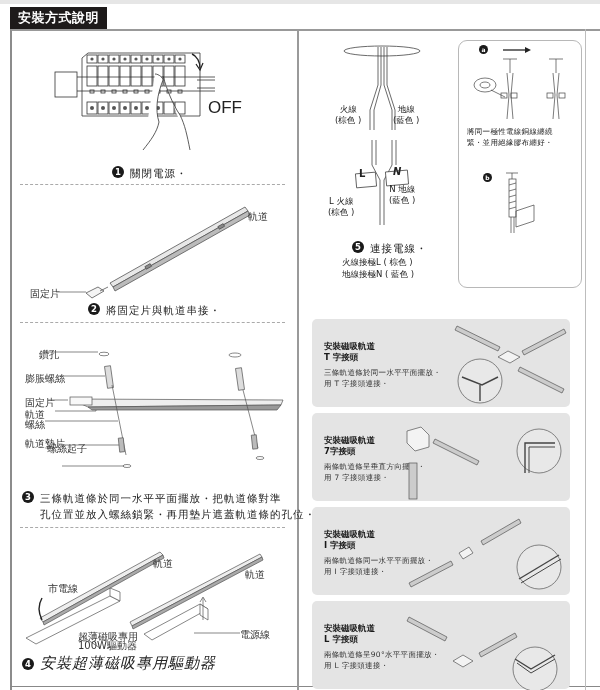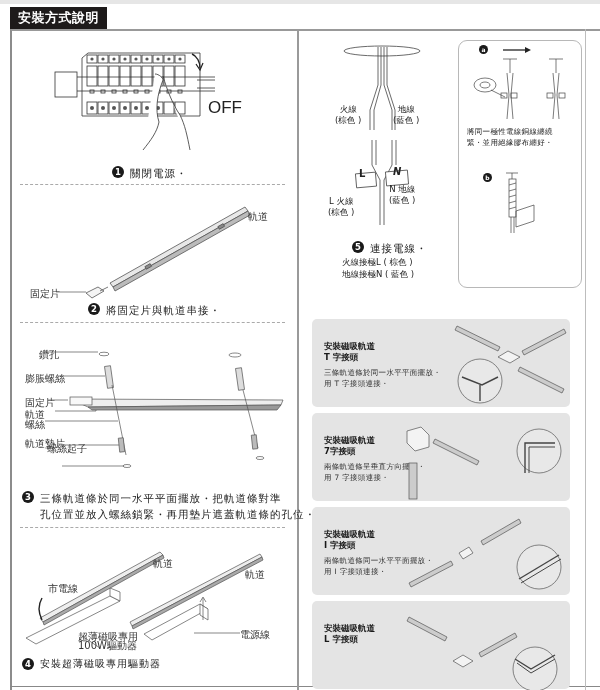--- a/index.html
+++ b/index.html
@@ -220,21 +220,21 @@
   <div class="lbl" style="left:153px;top:557px;">軌道</div>
   <div class="lbl" style="left:245px;top:568px;">軌道</div>
   <div class="lbl" style="left:48px;top:582px;">市電線</div>
   <div class="lbl" style="left:78px;top:632px;line-height:9px;">
     <div>超薄磁吸專用</div>
     <div>100W驅動器</div>
   </div>
   <div class="lbl" style="left:240px;top:628px;">電源線</div>
   <div class="step-caption" style="left:22px;top:657px;">
     <span class="num">4</span>
-    <span class="cap-lines" style="line-height:13px;font-size:10px;">
+    <span class="cap-lines" style="line-height:13px;font-size:15px;font-style:italic;">
       <span style="display:block">安裝超薄磁吸專用驅動器</span>
     </span>
   </div>
 </div>
 
 <div>
   <svg style="left:340px;top:45px;" width="100" height="180" viewBox="0 0 100 180">
     <g fill="none" stroke="#444" stroke-width="0.8">
       <ellipse cx="42" cy="6" rx="38" ry="5" fill="#fff"></ellipse>
       <path d="M38 2 L38 40 L30 65 L30 85"></path>
@@ -386,20 +386,24 @@
         <path d="M114 72 L154 48" stroke="#444" stroke-width="1"></path>
     </g>
   </svg>
 </div>
 
 <div class="conn-card" style="top:601px;">
   <div class="conn-title">
     <div>安裝磁吸軌道</div>
     <div>L 字接頭</div>
   </div>
+  <div class="conn-desc">
+    <div>兩條軌道條呈90°水平平面擺放・</div>
+    <div>用 L 字接頭連接・</div>
+  </div>
   <svg style="left:95px;top:10px;" width="160" height="78" viewBox="0 0 160 78">
     <g fill="none" stroke="#555" stroke-width="0.7">
       <path d="M2 6 L40 26 L38 30 L0 10 Z" fill="#ccc"></path>
       <path d="M46 50 L56 44 L66 50 L56 56 Z" fill="#f3f3f3"></path>
       <path d="M72 42 L108 22 L110 26 L74 46 Z" fill="#ccc"></path>
       <circle cx="128" cy="58" r="22" fill="#e8e8e8"></circle>
       <path d="M108 48 L124 58 L148 44" stroke="#444" stroke-width="1.4"></path>
         <path d="M110 52 L124 62 L148 48" stroke="#444" stroke-width="1"></path>
     </g>
   </svg>

